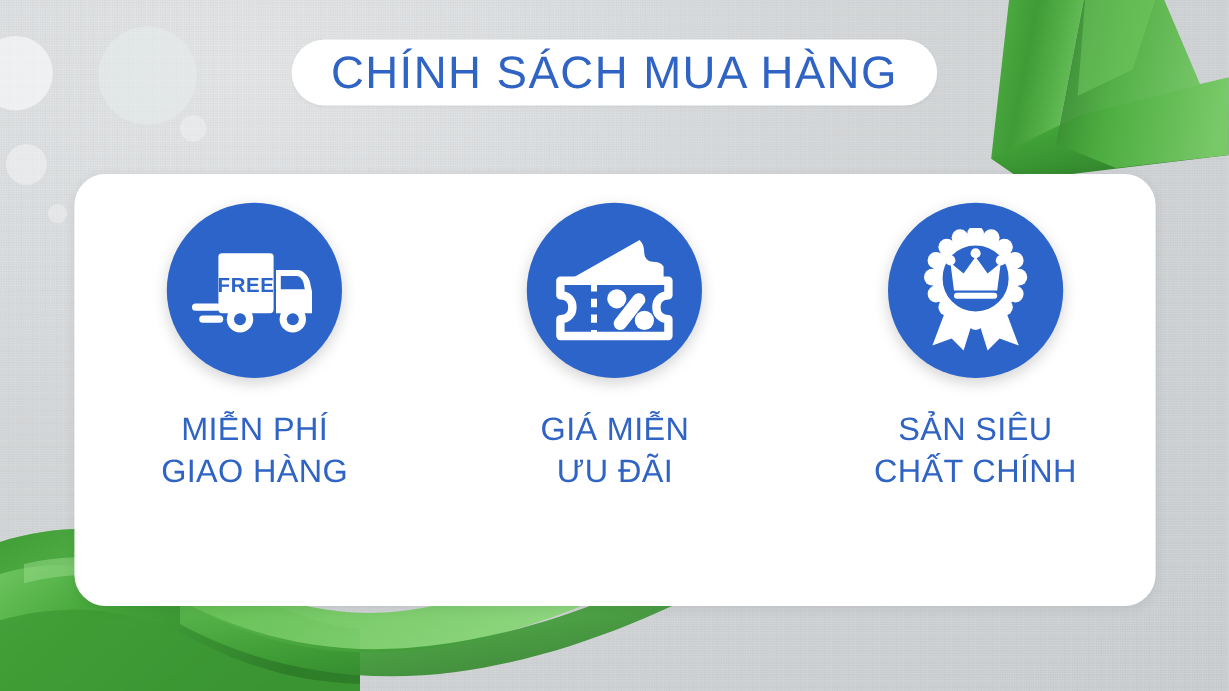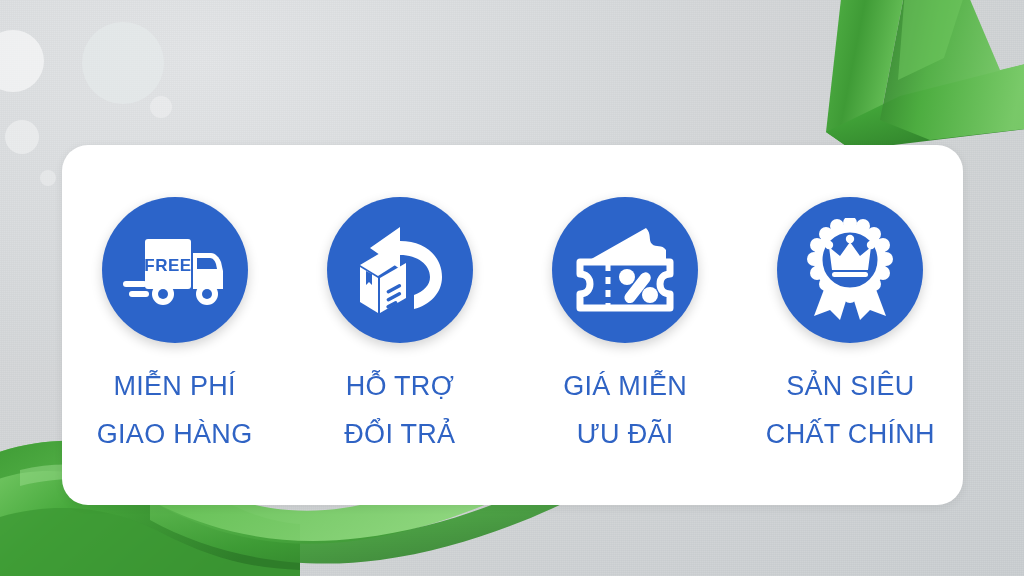--- a/index.html
+++ b/index.html
@@ -84,21 +84,21 @@
 
   .features {
     position: absolute;
     left: 0;
     top: 0;
     width: 100%;
     height: 100%;
     display: flex;
     align-items: flex-start;
     justify-content: space-around;
-    padding-top: 52px;
+    padding-top: 24px;
     box-sizing: border-box;
   }
 
   .feature {
     width: 210px;
     display: flex;
     flex-direction: column;
     align-items: center;
   }
 
@@ -116,21 +116,21 @@
 
   .feature-label {
     margin-top: 26px;
     text-align: center;
     color: #2f63c4;
     font-size: 27px;
     font-weight: 400;
     line-height: 1.28;
     letter-spacing: 0.3px;
   }
-  .feature-label .l2 { display: block; margin-top: 13px; }
+  .feature-label .l2 { display: block; }
 </style>
 </head>
 <body>
 
 <div class="stage">
 
   <div class="noise"></div>
 
   <div class="bokeh b1"></div>
   <div class="bokeh b2"></div>
@@ -179,20 +179,23 @@
       <path d="M905,-10 L966,-10 L944,58 L898,80 Z" fill="#6fc75f" opacity="0.55"></path>
 
       <path d="M-10,455 C60,430 120,440 170,470 C215,497 250,520 300,524 L300,576 L-10,576 Z" fill="url(#gBL1)"></path>
       <path d="M-10,455 C60,430 120,440 170,470 C230,505 290,520 360,505 C430,489 470,470 520,455 L560,470 C500,500 440,528 360,540 C270,553 200,530 150,500 C100,470 40,462 -10,482 Z" fill="url(#gBL2)" opacity="0.97"></path>
       <path d="M150,500 C210,532 280,548 360,538 C450,527 520,495 575,468 L610,480 C550,512 470,548 380,560 C290,572 210,553 150,520 Z" fill="url(#gBL3)" opacity="0.9"></path>
       <path d="M-10,520 C50,500 110,506 160,532 C210,558 250,568 300,570 L300,576 L-10,576 Z" fill="#3d9a34" opacity="0.8"></path>
       <path d="M20,470 C70,458 115,466 155,488 C120,478 70,474 20,486 Z" fill="#9adb8b" opacity="0.5"></path>
     </svg>
   </div>
 
+  <div class="title-pill">
+    <div class="title-text">CHÍNH SÁCH MUA HÀNG</div>
+  </div>
 
   <div class="card">
     <div class="features">
 
       <div class="feature">
         <div class="icon-circle">
           <svg width="104" height="78" viewBox="0 0 104 78">
 
             <rect x="0" y="50" width="24" height="6" rx="3" fill="#ffffff"></rect>
             <rect x="6" y="60" width="20" height="6" rx="3" fill="#ffffff"></rect>
@@ -208,45 +211,20 @@
             <circle cx="84" cy="63" r="11" fill="#ffffff"></circle>
             <circle cx="84" cy="63" r="5" fill="#2c64c9"></circle>
           </svg>
         </div>
         <div class="feature-label">
           <span>MIỄN PHÍ</span>
           <span class="l2">GIAO HÀNG</span>
         </div>
       </div>
 
-      <div class="feature">
-        <div class="icon-circle">
-          <svg width="104" height="98" viewBox="0 0 104 98">
-
-            <path d="M52,6 L52,20 C78,20 94,36 94,56 C94,72 82,84 66,88 L66,74
-                     C76,70 82,64 82,56 C82,44 70,34 52,34 L52,48 L22,27 Z" fill="#ffffff"></path>
-
-            <path d="M12,44 L34,31 L52,41 L30,55 Z" fill="#ffffff"></path>
-
-            <path d="M12,46 L30,57 L30,92 L12,81 Z" fill="#ffffff"></path>
-
-            <path d="M32,57 L58,42 L58,77 L32,92 Z" fill="#ffffff"></path>
-
-            <path d="M18,50 L24,53 L24,64 L21,61 L18,64 Z" fill="#2c64c9"></path>
-
-            <rect x="38" y="66" width="16" height="3.5" rx="1.7" fill="#2c64c9" transform="rotate(-28 46 68)"></rect>
-            <rect x="38" y="74" width="16" height="3.5" rx="1.7" fill="#2c64c9" transform="rotate(-28 46 76)"></rect>
-            <rect x="38" y="82" width="12" height="3.5" rx="1.7" fill="#2c64c9" transform="rotate(-28 44 84)"></rect>
-          </svg>
-        </div>
-        <div class="feature-label">
-          <span>HỖ TRỢ</span>
-          <span class="l2">ĐỔI TRẢ</span>
-        </div>
-      </div>
 
       <div class="feature">
         <div class="icon-circle">
           <svg width="106" height="96" viewBox="0 0 106 96">
 
             <path d="M14,40 L74,6 C80,12 76,18 80,22 C84,26 90,22 94,28 L94,40 Z" fill="#ffffff"></path>
 
             <path d="M8,40 L98,40 L98,52 C92,52 88,56 88,62 C88,68 92,72 98,72 L98,86 L8,86
                      L8,72 C14,72 18,68 18,62 C18,56 14,52 8,52 Z" fill="none" stroke="#ffffff" stroke-width="7" stroke-linejoin="round"></path>
 

